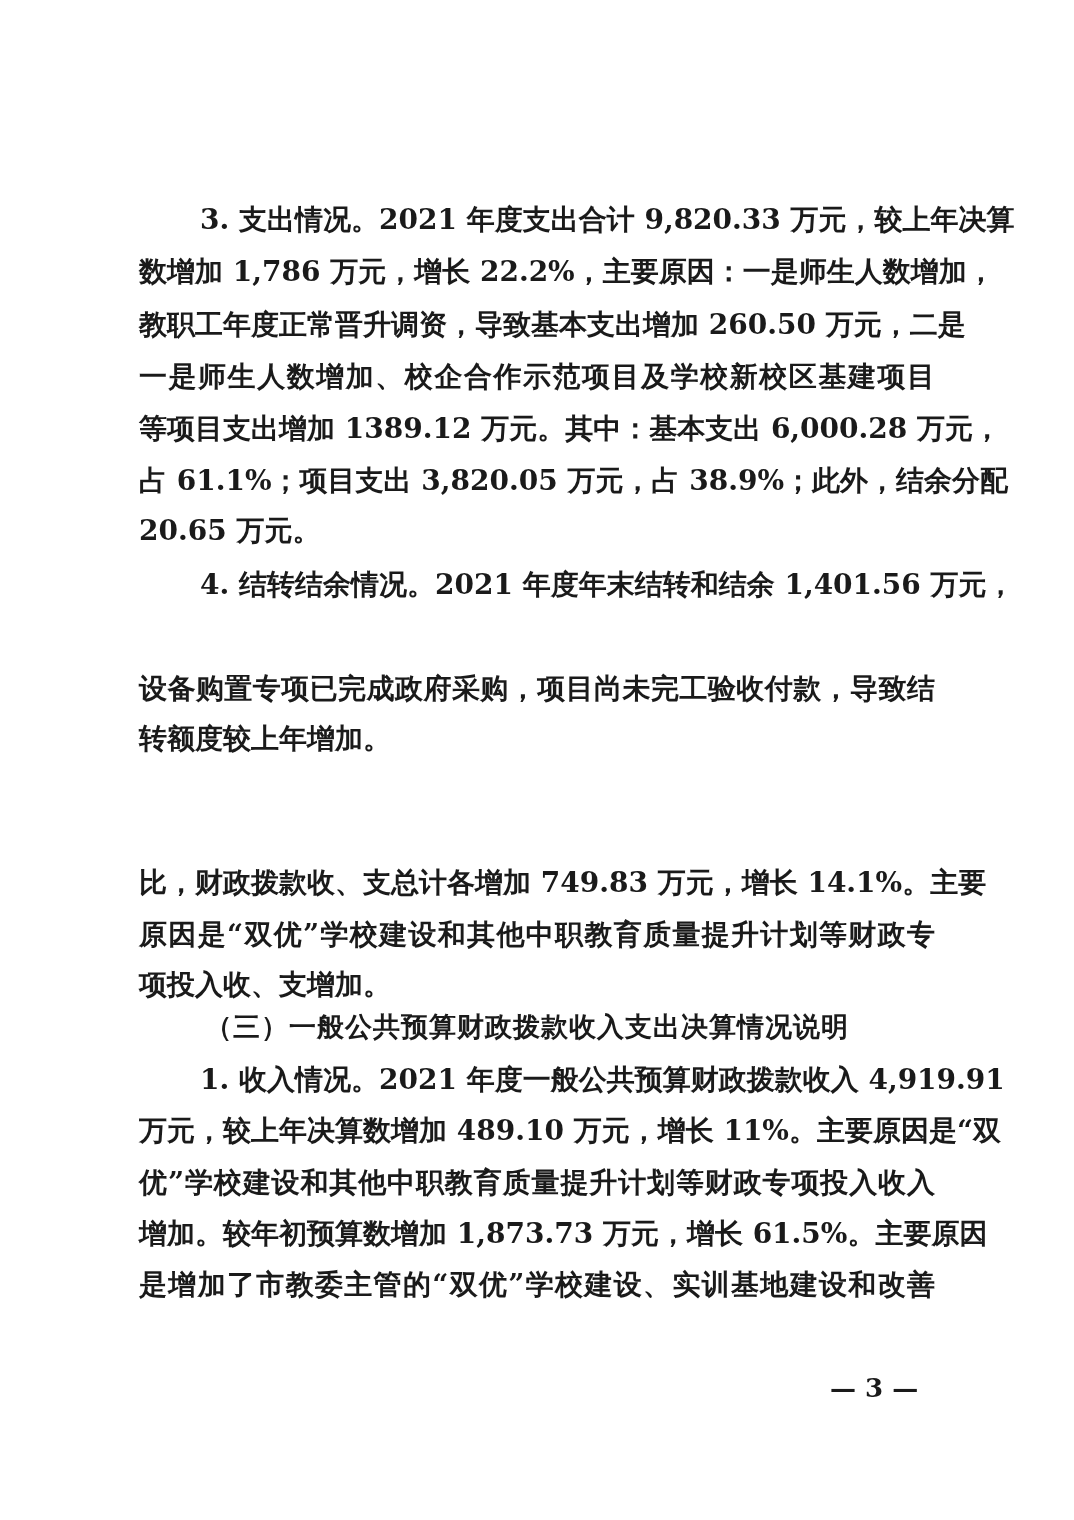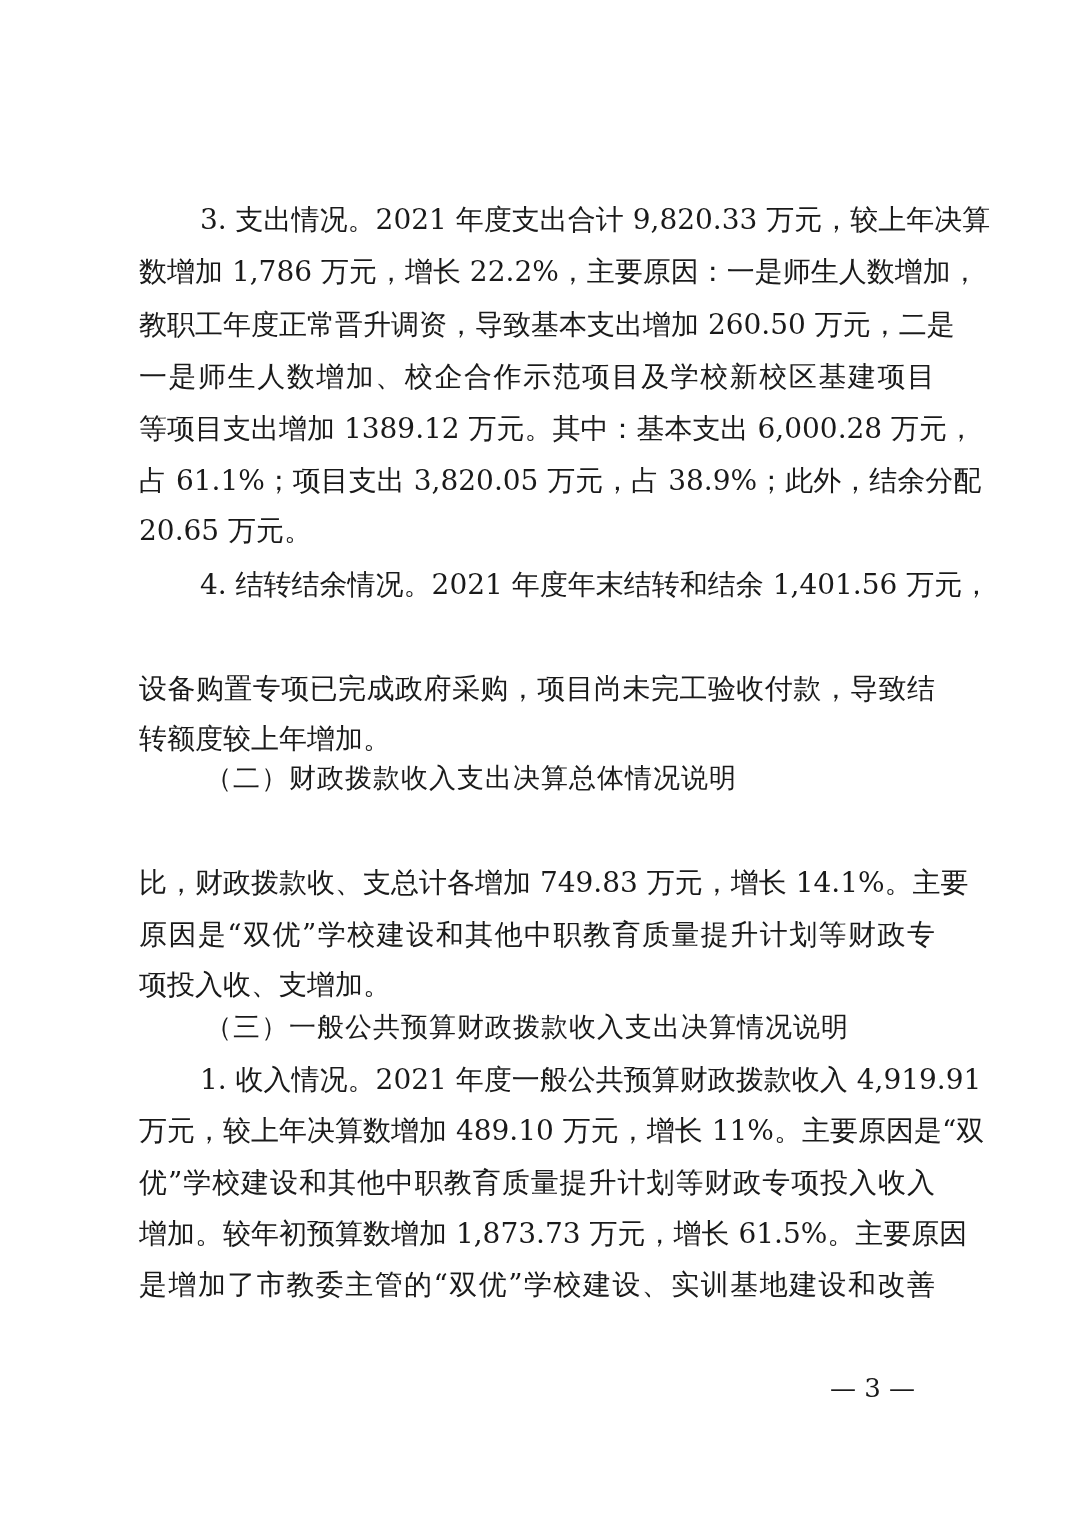--- a/index.html
+++ b/index.html
@@ -1,17 +1,17 @@
 <!DOCTYPE html>
 <html><head>
 <meta charset="utf-8">
 <style>
   html, body { margin: 0; padding: 0; background: #ffffff; }
   body { width: 1074px; height: 1520px; position: relative; overflow: hidden; }
-  .page { position: absolute; left: 0; top: 0; width: 1074px; height: 1111px; background: #fff; }
+  .page { position: absolute; left: 0; top: 0; width: 1074px; height: 1111px; background: #fff; font-weight: bold; }
   .line {
     position: absolute;
     left: 139px;
     width: 796px;
     font-family: "DejaVu Serif", "Liberation Serif", serif;
     font-size: 28px;
     line-height: 40px;
     color: #1a1a1a;
     white-space: nowrap;
     text-align: justify;
@@ -51,21 +51,20 @@
   <div class="line" style="top:305px">教职工年度正常晋升调资，导致基本支出增加 260.50 万元，二是</div>
   <div class="line" style="top:357px">一是师生人数增加、校企合作示范项目及学校新校区基建项目</div>
   <div class="line" style="top:409px">等项目支出增加 1389.12 万元。其中：基本支出 6,000.28 万元，</div>
   <div class="line" style="top:461px">占 61.1%；项目支出 3,820.05 万元，占 38.9%；此外，结余分配</div>
   <div class="line last" style="top:511px">20.65 万元。</div>
 
   <div class="line indent" style="top:565px">4. 结转结余情况。2021 年度年末结转和结余 1,401.56 万元，</div>
   <div class="line last" style="top:719px">转额度较上年增加。</div>
   <div class="line" style="top:669px">设备购置专项已完成政府采购，项目尚未完工验收付款，导致结</div>
 
-  <div class="heading" style="top:758px">（二）财政拨款收入支出决算总体情况说明</div>
 
   <div class="line" style="top:863px">比，财政拨款收、支总计各增加 749.83 万元，增长 14.1%。主要</div>
   <div class="line" style="top:915px">原因是“双优”学校建设和其他中职教育质量提升计划等财政专</div>
   <div class="line last" style="top:965px">项投入收、支增加。</div>
 
   <div class="heading" style="top:1007px">（三）一般公共预算财政拨款收入支出决算情况说明</div>
 
   <div class="line indent" style="top:1060px">1. 收入情况。2021 年度一般公共预算财政拨款收入 4,919.91</div>
   <div class="line" style="top:1111px">万元，较上年决算数增加 489.10 万元，增长 11%。主要原因是“双</div>
   <div class="line" style="top:1163px">优”学校建设和其他中职教育质量提升计划等财政专项投入收入</div>

